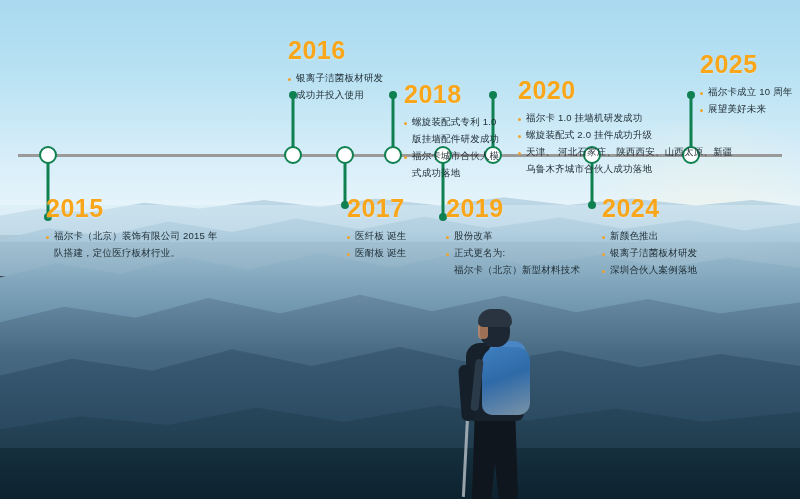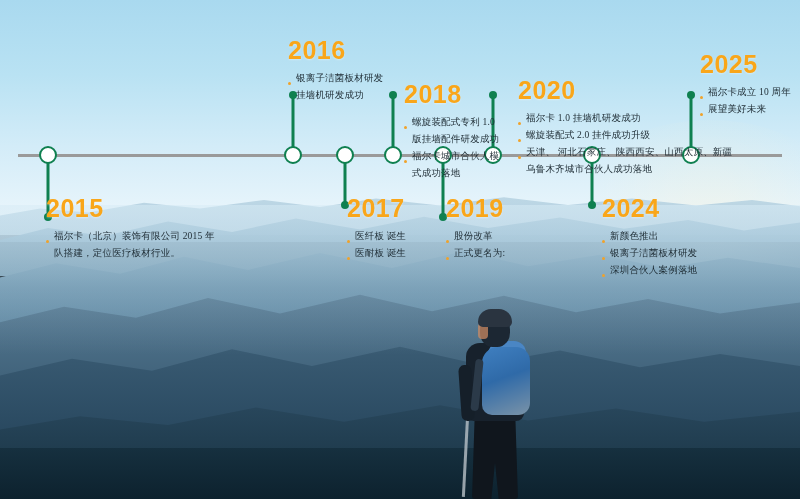--- a/index.html
+++ b/index.html
@@ -78,21 +78,21 @@
     transform:translate(-50%,-50%);}
   .stem{position:absolute;width:3px;background:#0f8050;transform:translateX(-50%);}
   .enddot{position:absolute;width:8px;height:8px;border-radius:50%;background:#0f8050;
     transform:translate(-50%,-50%);}
 
   
   .block{position:absolute;}
   .year{font-size:25px;font-weight:700;color:#f9a61a;letter-spacing:.5px;line-height:1;
     text-shadow:0 1px 2px rgba(255,255,255,.35);}
   .bullets{margin-top:8px;}
-  .bl{display:flex;align-items:flex-end;margin-bottom:3px;font-family:Liberation Serif, serif;}
+  .bl{display:flex;align-items:flex-start;margin-bottom:3px;}
   .dot{flex:0 0 auto;width:3px;height:3px;border-radius:50%;background:#f0a22a;
     margin:7px 5px 0 0;}
   .btxt{font-size:9.5px;line-height:14px;color:#1d2b33;letter-spacing:.2px;}
   .btxt.plain{margin-left:8px;}
 </style>
 </head>
 <body>
 
 <div id="stage">
 
@@ -165,21 +165,21 @@
         </div>
       </div>
       <div class="block" style="left: 288px; top: 38px;">
         <div class="year">2016</div>
         <div class="bullets">
           <div class="bl">
             <span class="dot"></span>
             <span class="btxt">银离子洁菌板材研发</span>
           </div>
           <div class="bl">
-            <span class="btxt plain">挂墙机研发成功</span>
+            <span class="btxt plain">成功并投入使用</span>
           </div>
         </div>
       </div>
       <div class="block" style="left: 347px; top: 196px;">
         <div class="year">2017</div>
         <div class="bullets">
           <div class="bl">
             <span class="dot"></span>
             <span class="btxt">医纤板 诞生</span>
           </div>
@@ -212,20 +212,23 @@
         <div class="year">2019</div>
         <div class="bullets">
           <div class="bl">
             <span class="dot"></span>
             <span class="btxt">股份改革</span>
           </div>
           <div class="bl">
             <span class="dot"></span>
             <span class="btxt">正式更名为:</span>
           </div>
+          <div class="bl">
+            <span class="btxt plain">福尔卡（北京）新型材料技术</span>
+          </div>
         </div>
       </div>
       <div class="block" style="left: 518px; top: 38px; margin-top: 40px;">
         <div class="year">2020</div>
         <div class="bullets">
           <div class="bl">
             <span class="dot"></span>
             <span class="btxt">福尔卡 1.0 挂墙机研发成功</span>
           </div>
           <div class="bl">

